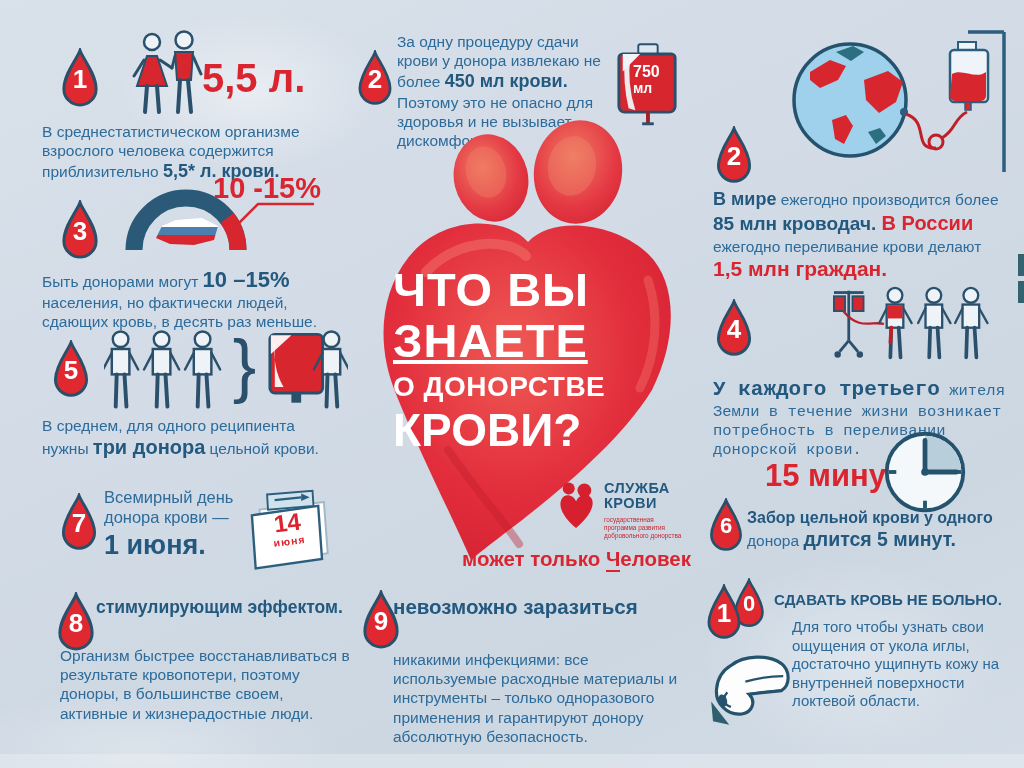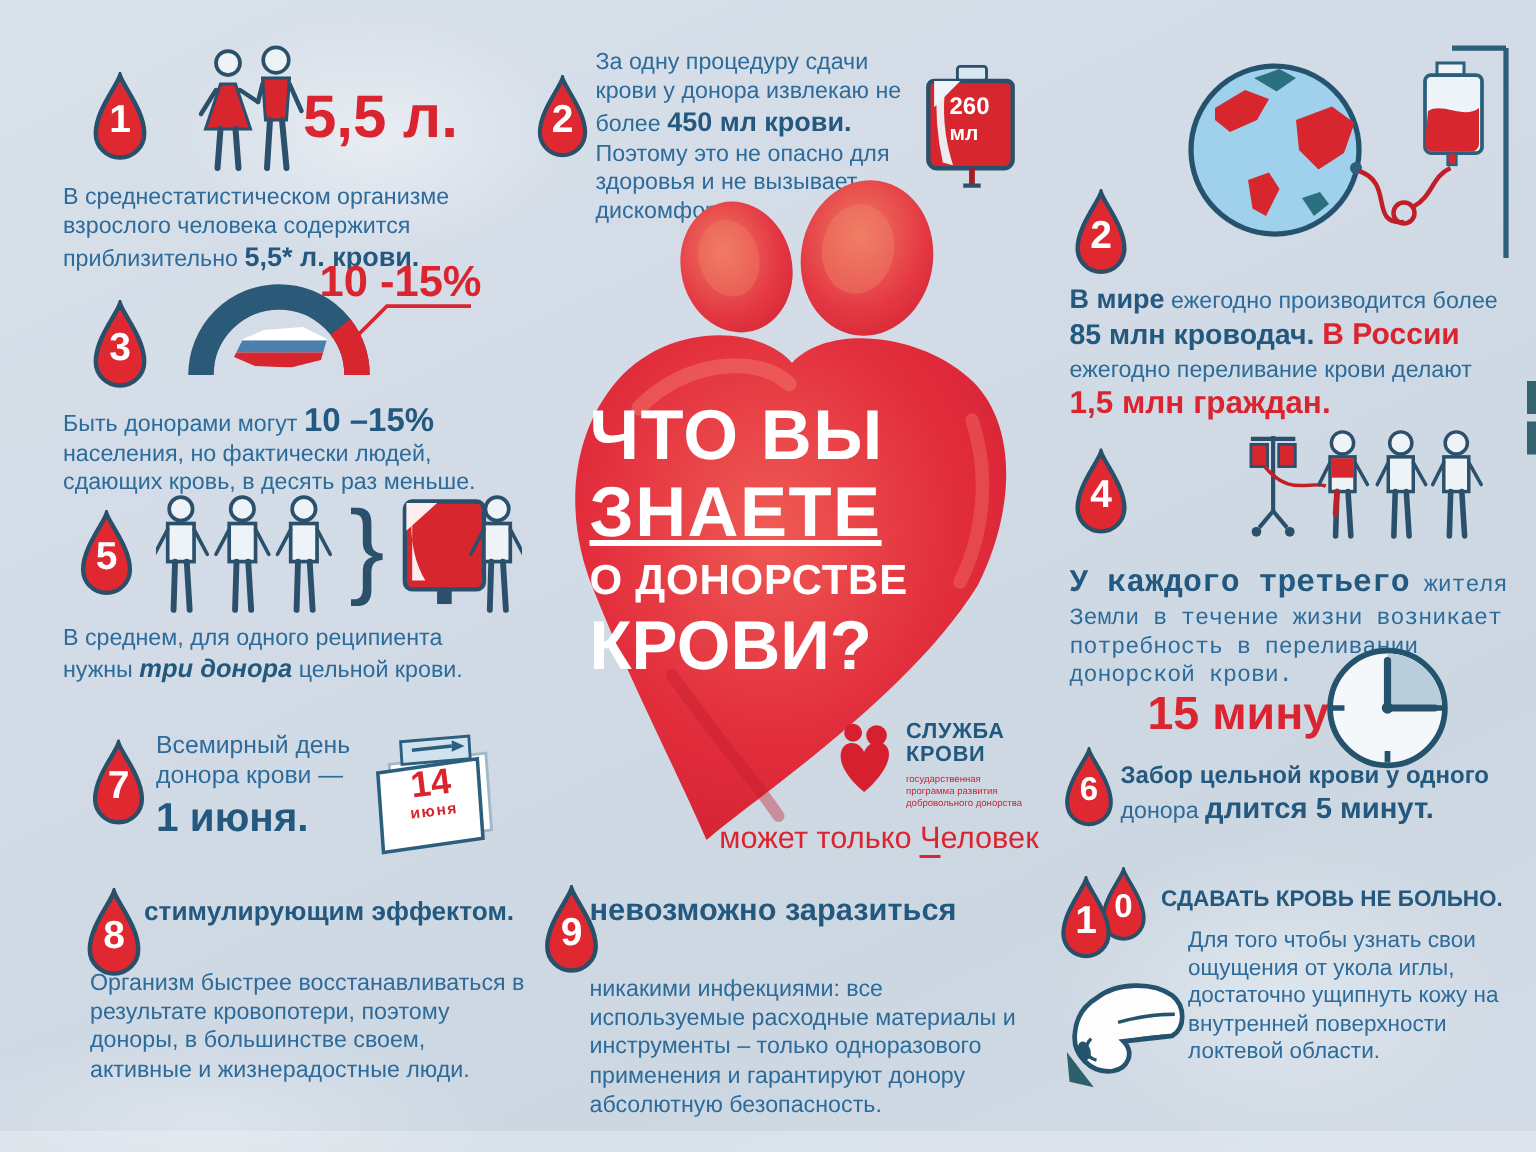--- a/index.html
+++ b/index.html
@@ -25,22 +25,22 @@
   #title{position:absolute;left:393px;top:266px;color:#fff;font-weight:bold;line-height:1;z-index:5;}
   #title .l-big{font-size:47px;letter-spacing:1px;}
   #title .l-mid{font-size:28px;letter-spacing:.5px;margin-top:9px;text-align:center;}
   #title .l-big2{font-size:46px;margin-top:6px;}
   
   #logo{position:absolute;left:548px;top:474px;width:170px;height:70px;z-index:6;}
   #logo .name{position:absolute;left:56px;top:7px;color:#23587f;font-weight:bold;
     font-size:14.5px;line-height:1.06;letter-spacing:.5px;}
   #logo .tag{position:absolute;left:56px;top:42px;color:#c52731;font-size:6.4px;line-height:1.25;}
   
-  #slogan{position:absolute;left:476px;top:547px;width:220px;text-align:center;
-    color:#da2530;font-weight:normal;font-size:20.5px;z-index:6;white-space:nowrap;}
+  #slogan{position:absolute;left:462px;top:547px;width:220px;text-align:center;
+    color:#da2530;font-weight:bold;font-size:20.5px;z-index:6;white-space:nowrap;}
   #slogan .u{border-bottom:2.5px solid #da2530;padding-bottom:0px;}
   
   .edge{position:absolute;right:0;width:6px;height:22px;background:#35626f;}
 </style>
 </head>
 <body>
 
 <div id="poster">
 
   <div class="blob" style="left:120px;top:10px;width:260px;height:160px;background:radial-gradient(closest-side,rgba(255,255,255,.45),rgba(255,255,255,0));"></div>
@@ -164,21 +164,21 @@
       </g>
       <use href="#figA" x="42"></use>
       <use href="#figA" x="84"></use>
       <text x="132" y="62" font-size="72" fill="#2b506b" font-family="'Liberation Sans',sans-serif">}</text>
       <rect x="170" y="6" width="54" height="60" rx="5" fill="#d8262e" stroke="#2b506b" stroke-width="3"></rect>
       <path d="M175,10 Q172,40 184,60 L175,60 Z" fill="#ffffff" opacity=".92"></path>
       <path d="M171,7 L192,7 L171,26 Z" fill="#ffffff" opacity=".92"></path>
       <rect x="192" y="66" width="10" height="10" fill="#2b506b"></rect>
       <use href="#figA" x="216"></use>
     </svg>
-    <div class="t abs" style="left:2px;top:94px;width:300px;"><span>В среднем, для одного реципиента нужны </span><span class="bn" style="font-size:17px;font-style:italic;">три донора</span><span> цельной крови.</span></div>
+    <div class="t abs" style="left:2px;top:94px;width:300px;"><span>В среднем, для одного реципиента нужны </span><span class="bn" style="font-size:20px;">три донора</span><span> цельной крови.</span></div>
   </div>
 
   <div class="fact" style="left:40px;top:483px;width:300px;">
     <span class="drop" style="left:14px;top:10px;width:50px;height:60px;">
       <svg viewBox="0 0 40 50">
           <path d="M20 2 C18 8 7 21 7 33 a13 13 0 0 0 26 0 C33 21 22 8 20 2 Z" fill="#e02830" stroke="#2a4f69" stroke-width="2.4"></path>
         </svg>
       <b>7</b>
     </span>
     <div class="abs" style="left:64px;top:4px;">
@@ -222,21 +222,21 @@
     <div class="t abs" style="left:52px;top:6px;width:216px;"><span>За одну процедуру сдачи крови у донора извлекаю не более </span><span class="bn" style="font-size:18px;">450 мл крови.</span><span> Поэтому это не опасно для здоровья и не вызывает дискомфорта.</span></div>
     <svg class="abs" style="left:270px;top:16px;" width="64" height="86" viewBox="0 0 66 88">
       <rect x="24" y="2" width="20" height="10" rx="2" fill="#dbe7f0" stroke="#2b506b" stroke-width="2"></rect>
       <path d="M8,12 h50 a4,4 0 0 1 4,4 v50 a6,6 0 0 1 -6,6 h-46 a6,6 0 0 1 -6,-6 v-50 a4,4 0 0 1 4,-4 Z" fill="#d8262e" stroke="#2b506b" stroke-width="3"></path>
       <path d="M10,14 q-2,28 4,54 l7,2 q-9,-28 -5,-56 Z" fill="#eef4f9" opacity=".95"></path>
       <path d="M8,12 L26,12 L8,30 Z" fill="#eef4f9"></path>
       <line x1="34" y1="72" x2="34" y2="84" stroke="#a51e26" stroke-width="4"></line>
       <line x1="28" y1="84" x2="40" y2="84" stroke="#2b506b" stroke-width="3"></line>
     </svg>
     <div class="abs" style="left:288px;top:38px;color:#fff;font-weight:bold;line-height:1.05;">
-      <div style="font-size:16px;">260</div>
+      <div style="font-size:16px;">750</div>
       <div style="font-size:14px;">мл</div>
     </div>
   </div>
 
   <div class="fact" style="left:345px;top:588px;width:330px;z-index:7;">
     <span class="drop" style="left:10px;top:2px;width:52px;height:62px;">
       <svg viewBox="0 0 40 50">
           <path d="M20 2 C18 8 7 21 7 33 a13 13 0 0 0 26 0 C33 21 22 8 20 2 Z" fill="#e02830" stroke="#2a4f69" stroke-width="2.4"></path>
         </svg>
       <b>9</b>

